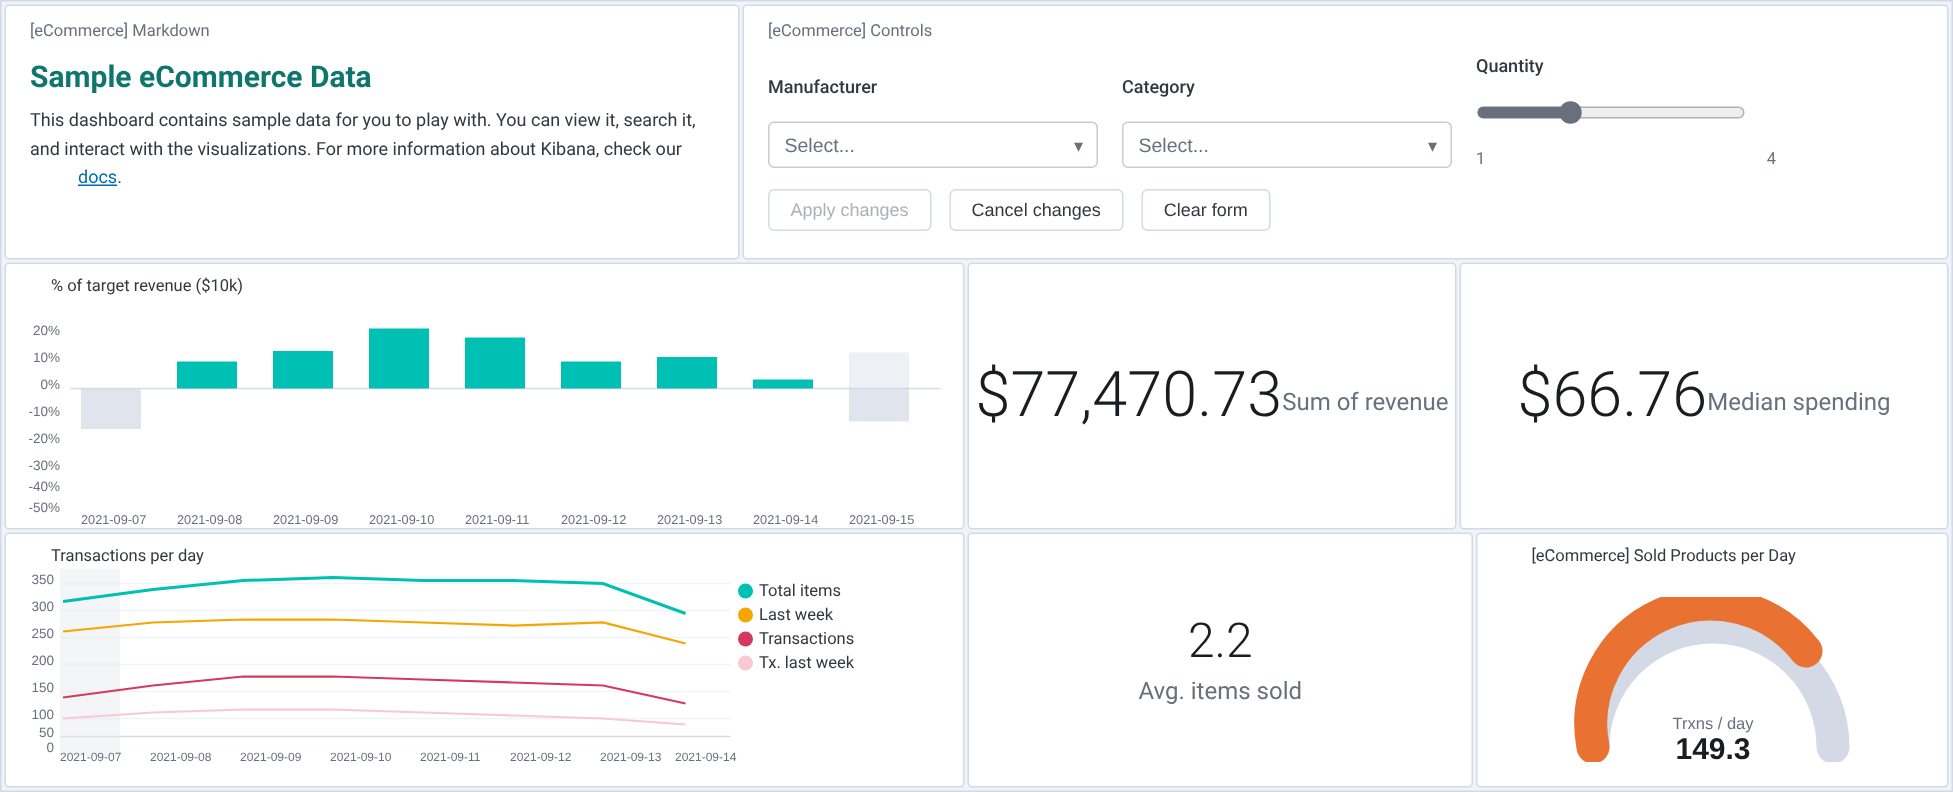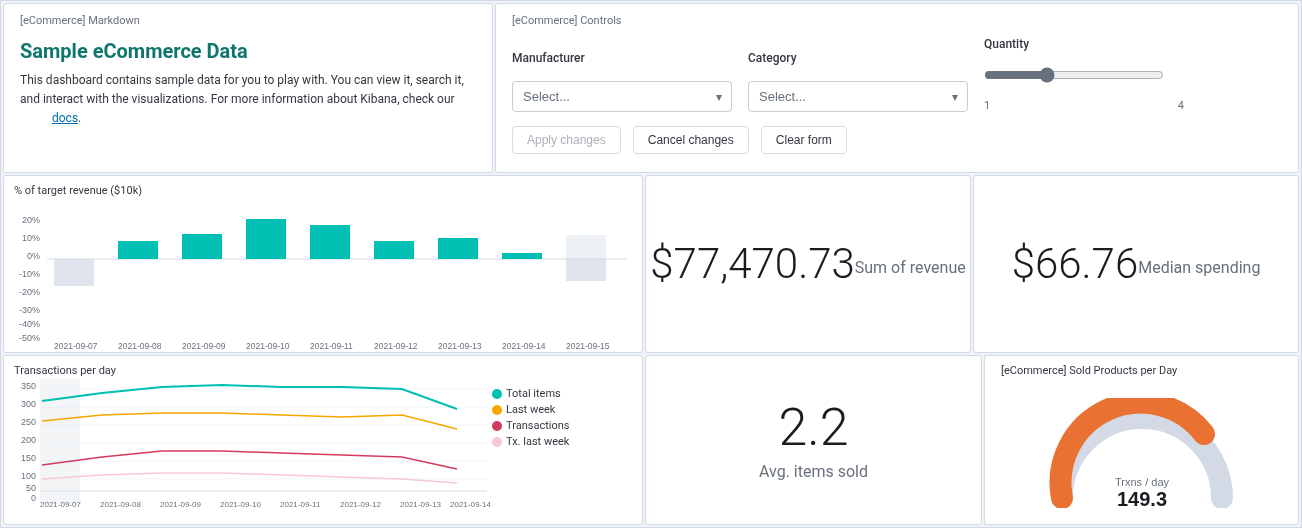--- a/index.html
+++ b/index.html
@@ -2,21 +2,21 @@
 <html><head>
   <meta charset="utf-8">
   <style>
     * { box-sizing: border-box; margin: 0; padding: 0; }
     body { font-family: -apple-system, BlinkMacSystemFont, 'Segoe UI', Roboto, sans-serif; background: #f5f7fa; color: #343741; font-size: 12px; }
     .dashboard { width: 1302px; height: 528px; display: flex; flex-direction: column; border: 1px solid #d3dae6; background: #f0f4f8; gap: 2px; padding: 2px; }
     .row1 { display: flex; flex-direction: row; gap: 2px; height: 170px; flex-shrink: 0; }
     .row2 { display: flex; flex-direction: row; gap: 2px; height: 178px; flex-shrink: 0; }
     .row3 { display: flex; flex-direction: row; gap: 2px; flex: 1; }
     .panel { background: #fff; border: 1px solid #d3dae6; border-radius: 3px; overflow: hidden; }
-    .panel-title { font-size: 11px; color: #69707d; padding: 6px 10px 2px; border-bottom: none; }
+    .panel-title { font-size: 11px; color: #69707d; padding: 6px 10px 2px; border-bottom: none; margin-left: 20px; }
 
     
     .markdown-panel { width: 490px; padding: 10px 16px; flex-shrink: 0; }
     .markdown-panel h2 { font-size: 20px; font-weight: 700; color: #0f766e; margin: 4px 0 8px; }
     .markdown-panel p { font-size: 12px; color: #343741; line-height: 1.6; }
     .markdown-panel a { color: #006bb4; text-decoration: underline; margin-left: 32px; }
     .markdown-panel .panel-label { font-size: 11px; color: #69707d; margin-bottom: 12px; }
 
     .controls-panel { flex: 1; padding: 10px 16px; }
     .controls-panel .panel-label { font-size: 11px; color: #69707d; margin-bottom: 10px; }
@@ -232,21 +232,21 @@
           </div>
           <div class="legend-item">
             <div class="legend-dot" style="background:#f8c8d4"></div>
             <span>Tx. last week</span>
           </div>
         </div>
       </div>
     </div>
 
     <div class="panel avg-panel">
-      <div class="metric-value" style="font-size:52px">2.2</div>
+      <div class="metric-value" style="font-size:32px">2.2</div>
       <div class="metric-label">Avg. items sold</div>
     </div>
 
     <div class="panel gauge-panel">
       <div class="panel-title">[eCommerce] Sold Products per Day</div>
       <div class="gauge-container">
         <svg width="200" height="110" viewBox="0 0 200 110">
 
           <path d="M 20 100 A 80 80 0 0 1 180 100" fill="none" stroke="#d3dae6" stroke-width="22" stroke-linecap="round"></path>
 

